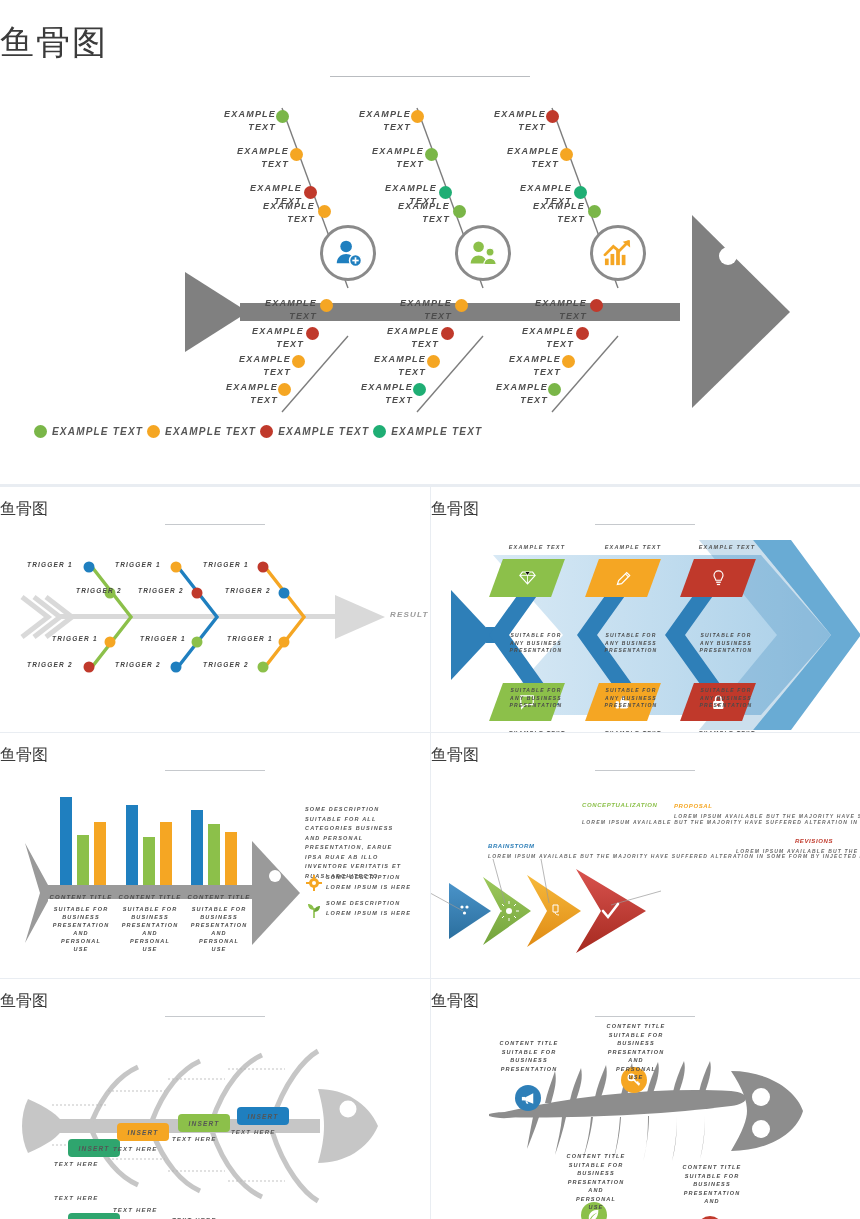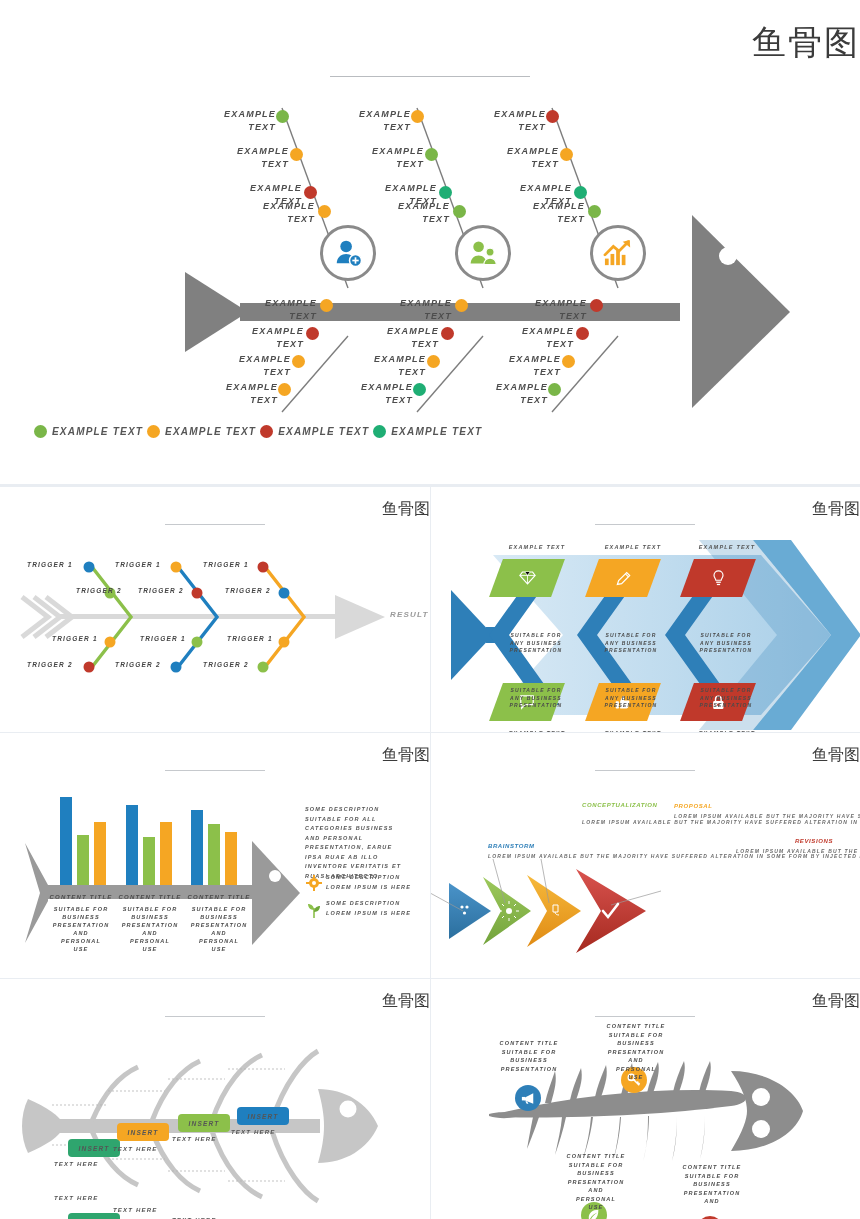--- a/index.html
+++ b/index.html
@@ -3,21 +3,21 @@
 <meta charset="utf-8">
 <style>
   * { box-sizing: border-box; margin:0; padding:0; }
   html,body { width:860px; height:1219px; background:#ffffff;
     font-family:"Liberation Sans", sans-serif; overflow:hidden; }
 
   .page { position:relative; width:860px; height:1219px; background:#fff; }
 
   
   .slide { position:absolute; background:#fff; overflow:hidden; }
-  .slide-title { position:absolute; left:0; right:0; text-align:right;
+  .slide-title { position:absolute; left:0; right:0; text-align:left;
     font-family:"DejaVu Sans","Liberation Sans",sans-serif; color:#3b3b3b; font-weight:400; }
   .title-rule { position:absolute; height:1px; background:#b9bcc0; }
 
   
   #hero { left:0; top:0; width:860px; height:470px; }
   #hero .slide-title { top:20px; font-size:34px; letter-spacing:2px; }
   #hero .title-rule { left:330px; width:200px; top:76px; }
 
   
   .tech { font-family:"Liberation Sans",sans-serif; font-style:italic;

